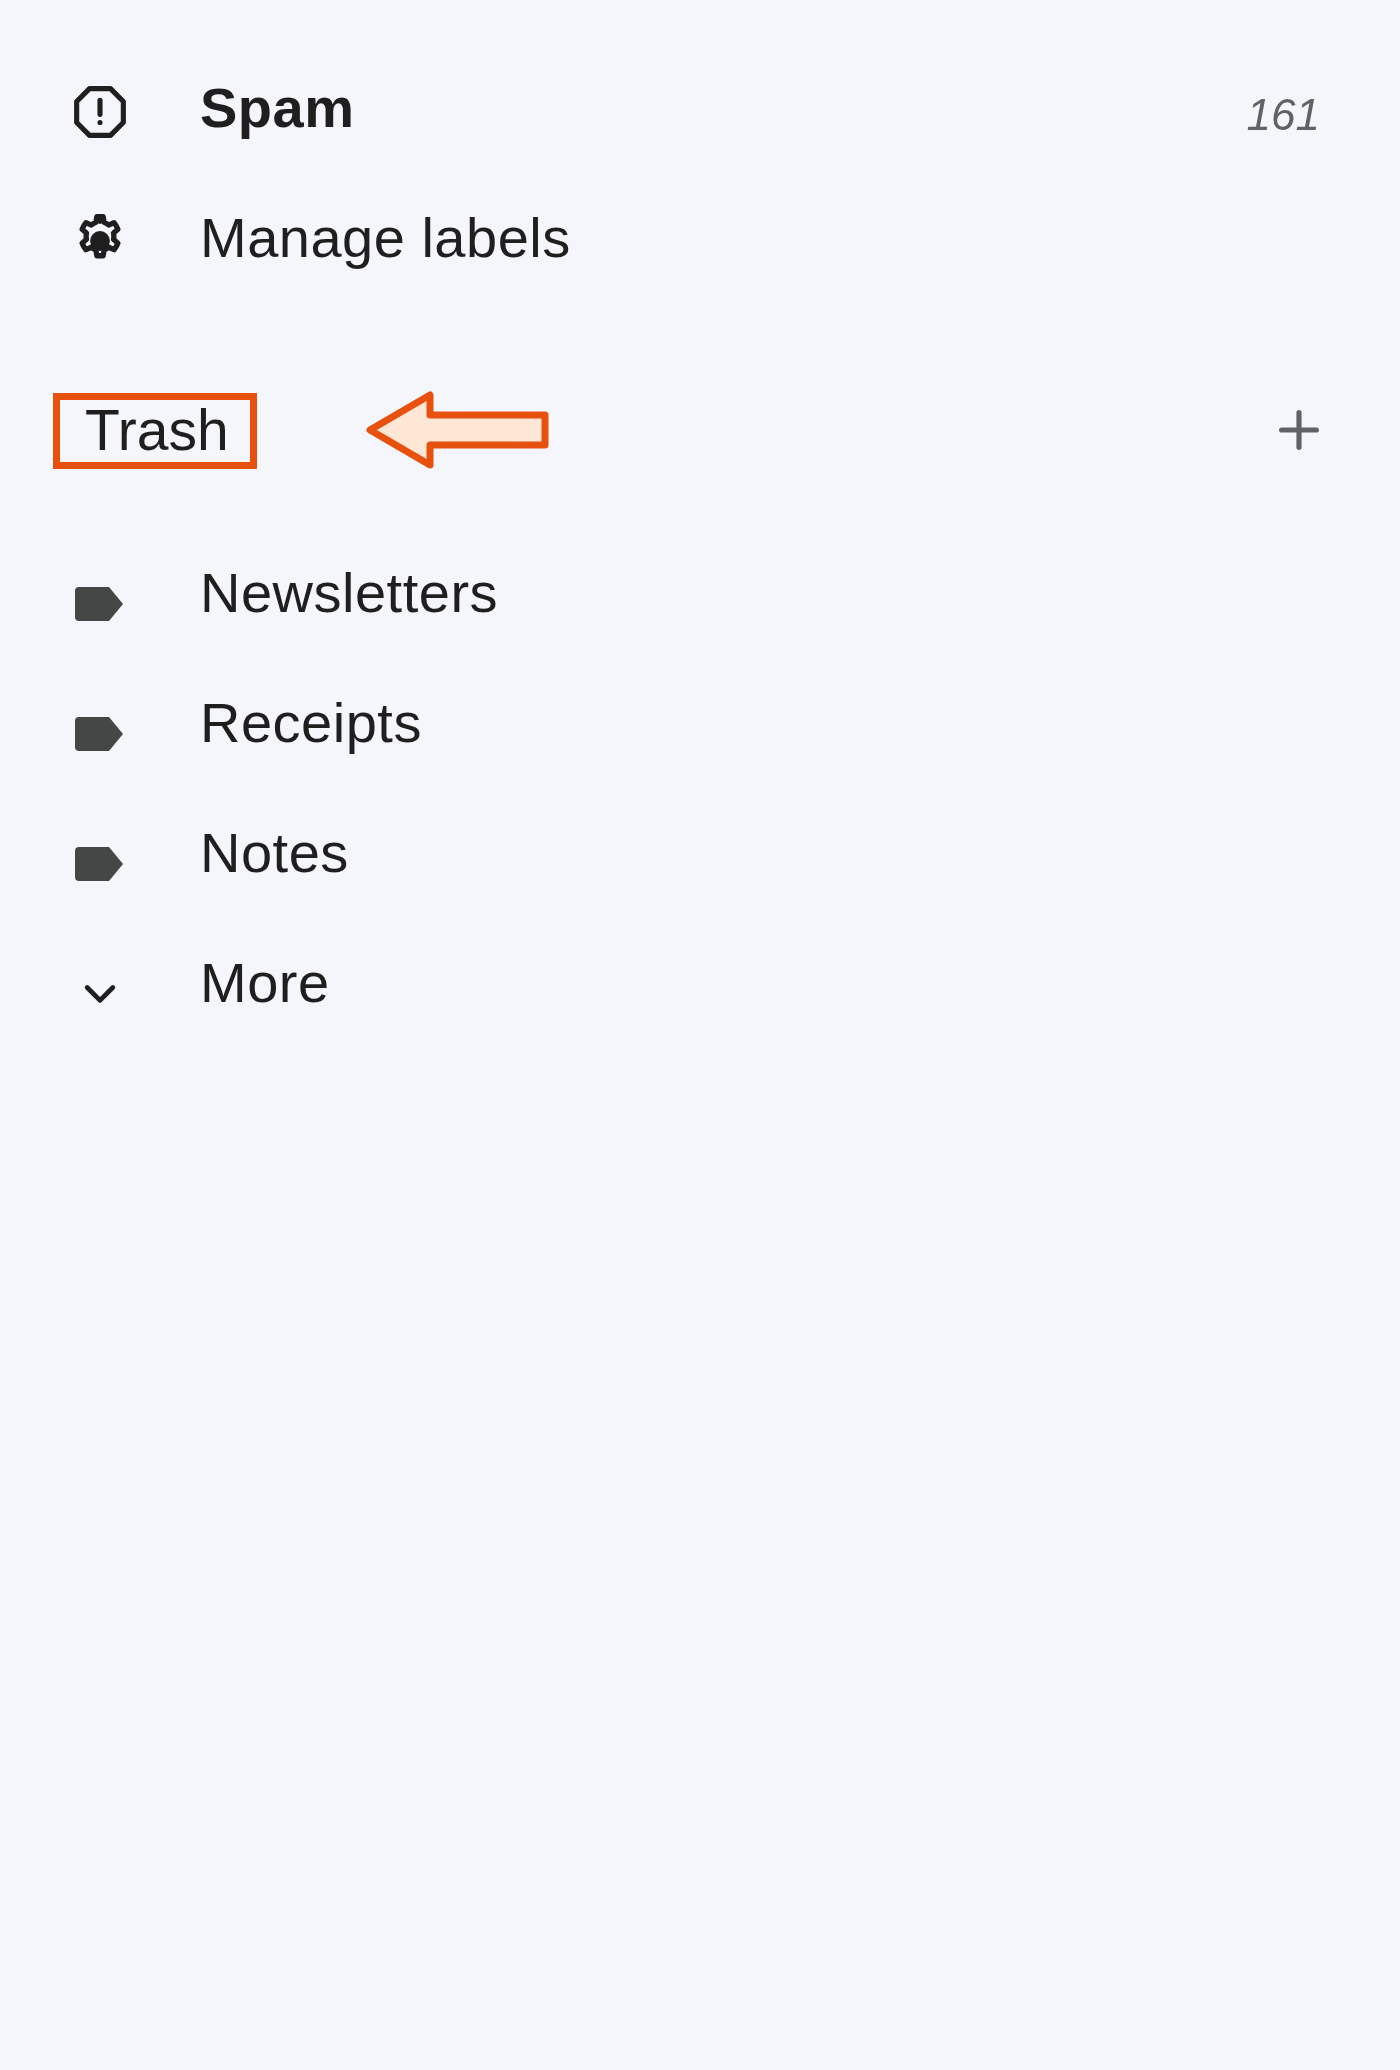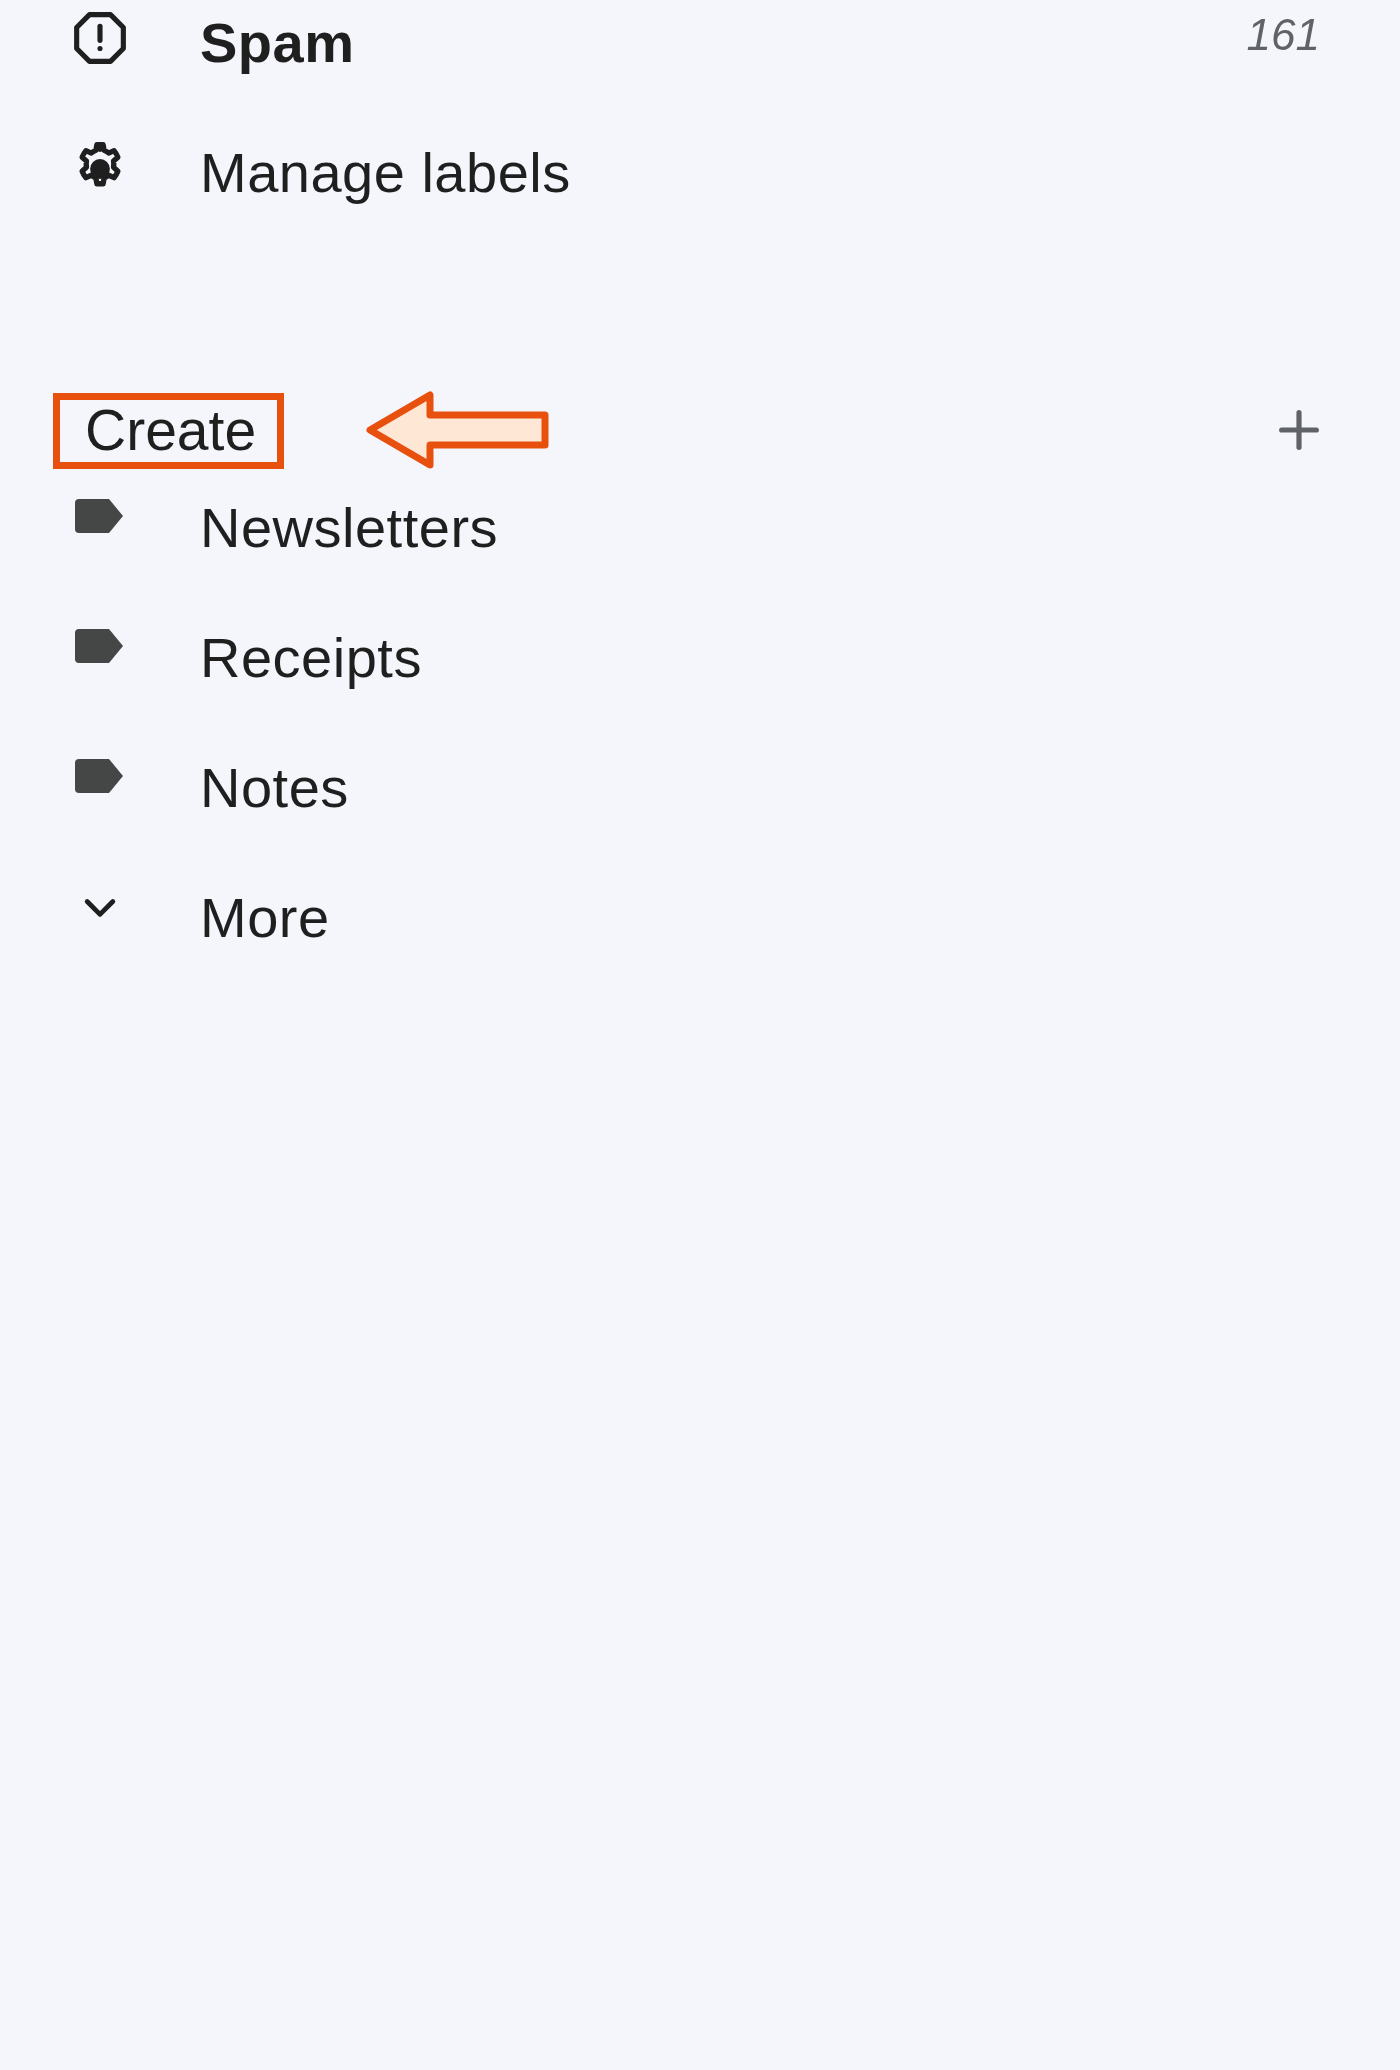--- a/index.html
+++ b/index.html
@@ -13,21 +13,21 @@
 }
 .container {
   width: 100%;
   height: 100%;
   position: relative;
   padding-top: 10px;
   box-sizing: border-box;
 }
 .nav-item {
   display: flex;
-  align-items: flex-start;
+  align-items: flex-end;
   height: 130px;
   cursor: pointer;
 }
 .icon-cell {
   width: 200px;
   display: flex;
   justify-content: center;
   align-items: center;
   flex-shrink: 0;
 }
@@ -128,21 +128,21 @@
       </svg>
     </div>
     <div class="label-cell">
       <span class="item-label">Manage labels</span>
     </div>
   </div>
 
 
   <div class="section-header">
     <div class="section-title-wrap">
-      <span class="section-title">Create</span>
+      <span class="section-title">Trash</span>
       <div class="highlight-box"></div>
       <div class="arrow">
         <svg width="190" height="90" viewBox="0 0 190 90">
           <g fill="#ffe7d6" stroke="#e8500e" stroke-width="7" stroke-linejoin="round">
             <polygon points="5,45 65,10 65,30 180,30 180,60 65,60 65,80"></polygon>
           </g>
         </svg>
       </div>
     </div>
     <div class="add-label-cell">

